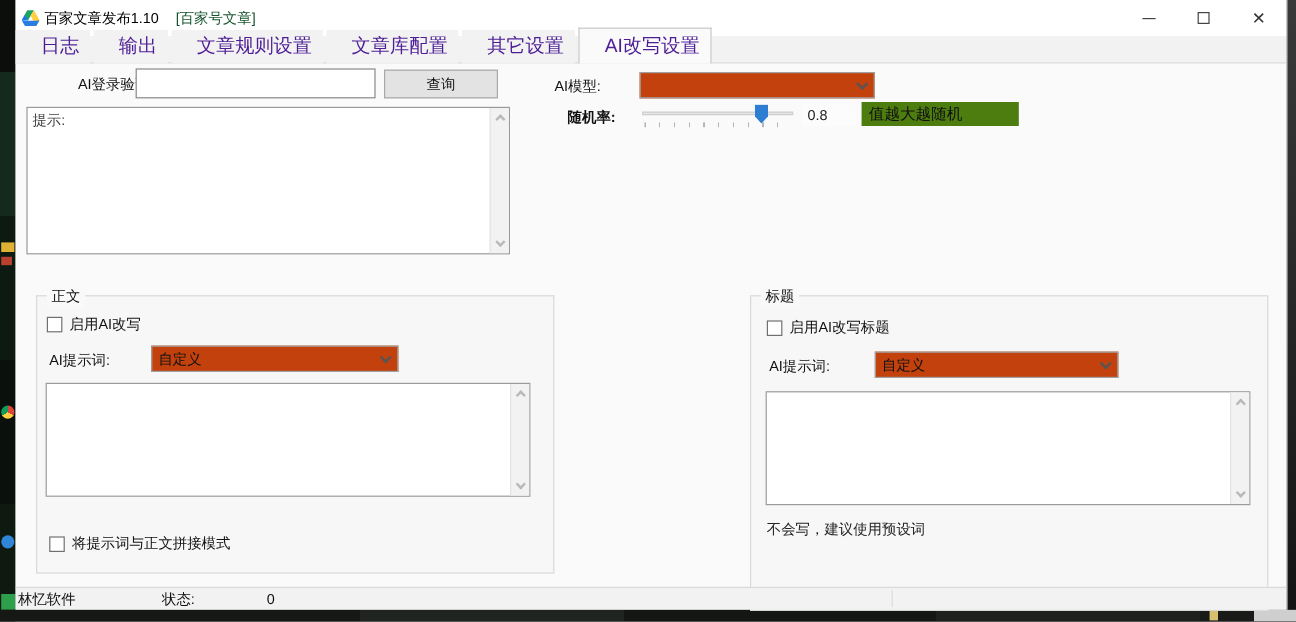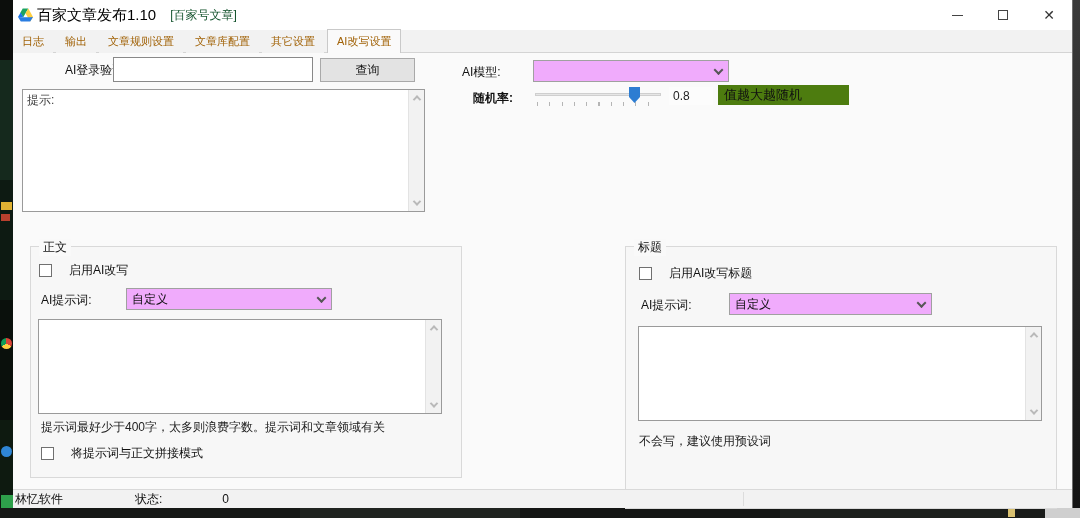--- a/index.html
+++ b/index.html
@@ -27,34 +27,34 @@
   .desktop-bottom .db-panel  { position:absolute; left:1045px; top:0; width:35px; height:10px; background:#cfcfcf; }
   .desktop-right { position:absolute; left:1073px; top:0; width:7px; height:508px;
     background:linear-gradient(180deg,#3a3a3a,#141414); }
 
   
   .window { position:absolute; left:13px; top:0; width:1060px; height:508px;
     background:#f2f2f2; border-right:1px solid #6e6e6e; display:flex; flex-direction:column; }
 
   .titlebar { height:30px; background:#ffffff; display:flex; align-items:center; position:relative; flex:0 0 30px; }
   .app-icon { width:15px; height:14px; margin-left:5px; margin-right:4px; }
-  .title-text { font-size:15px; color:#000; margin-right:14px; }
+  .title-text { font-size:12px; color:#000; margin-right:14px; }
   .subtitle-text { font-size:12px; color:#14532d; }
   .win-controls { position:absolute; right:0; top:0; height:30px; display:flex; }
   .win-btn { width:46px; height:30px; display:flex; align-items:center; justify-content:center;
     color:#444; font-size:13px; cursor:default; }
   .win-btn .min-glyph { display:block; width:11px; height:1px; background:#444; }
   .win-btn .max-glyph { display:block; width:10px; height:10px; border:1px solid #444; }
   .win-btn .close-glyph { font-size:14px; line-height:1; color:#333; }
 
   
   .tabstrip { height:23px; flex:0 0 23px; background:#f2f2f2; display:flex; align-items:flex-end;
     padding-left:0; position:relative; }
   .tabstrip::after { content:""; position:absolute; left:0; right:0; bottom:0; height:1px; background:#d4d4d4; }
-  .tab { padding:3px 9px 4px 9px; margin-right:3px; font-size:11px; color:#a16207;
+  .tab { padding:3px 9px 4px 21px; margin-right:3px; font-size:16px; color:#4c1d95;
     background:#f2f2f2; position:relative; z-index:1; white-space:nowrap; }
   .tab.active { background:#fafafa; border:1px solid #c9c9c9; border-bottom:none;
     padding-top:4px; z-index:2; }
 
   
   .content { position:relative; flex:1 1 auto; background:#fafafa; }
 
   .lbl { position:absolute; font-size:12px; color:#111; white-space:nowrap; }
 
   .textbox { position:absolute; background:#fff; border:1px solid #888; }
@@ -64,21 +64,21 @@
   .tarea { position:absolute; background:#fff; border:1px solid #9a9a9a; }
   .tarea .ta-text { position:absolute; left:4px; top:2px; font-size:12px; color:#404040; }
   .vscroll { position:absolute; right:0; top:0; bottom:0; width:16px; background:#f2f2f2;
     border-left:1px solid #e3e3e3; }
   .vs-btn { position:absolute; left:0; width:16px; height:16px; display:flex; align-items:center; justify-content:center; }
   .vs-up { top:0; } .vs-down { bottom:0; }
   .chev { display:block; width:6px; height:6px; border-left:2px solid #b9b9b9; border-top:2px solid #b9b9b9; }
   .chev-up { transform:rotate(45deg) translate(1px,1px); }
   .chev-down { transform:rotate(225deg) translate(1px,1px); }
 
-  .combo { position:absolute; background:#f0abfc; border:1px solid #a0a0a0; display:flex;
+  .combo { position:absolute; background:#c2410c; border:1px solid #a0a0a0; display:flex;
     align-items:center; padding-left:5px; font-size:12px; color:#111; }
   .combo .combo-arrow { position:absolute; right:6px; top:50%; width:7px; height:7px;
     border-left:2px solid #565656; border-top:2px solid #565656;
     transform:translateY(-65%) rotate(225deg); }
 
   
   .slider { position:absolute; }
   .slider .track { position:absolute; left:0; right:0; top:7px; height:3px;
     background:#e6e6e6; border:1px solid #cfcfcf; }
   .slider .ticks { position:absolute; left:2px; right:2px; top:16px; height:4px;
@@ -89,21 +89,21 @@
   .hintband { position:absolute; background:#4d7c0f; display:flex; align-items:center;
     padding:0 6px; font-size:13px; color:#111; }
   .valbox { position:absolute; background:#fcfcfc; font-size:12px; color:#222;
     display:flex; align-items:center; padding-left:4px; }
 
   
   .groupbox { position:absolute; border:1px solid #d9d9d9; background:#f7f7f7; }
   .gb-caption { position:absolute; top:-8px; left:8px; background:#f9f9f9; padding:0 4px;
     font-size:12px; color:#111; }
 
-  .checkrow { position:absolute; display:flex; align-items:center; gap:17px; font-size:12px; color:#111; }
+  .checkrow { position:absolute; display:flex; align-items:center; gap:6px; font-size:12px; color:#111; }
   .cb { display:inline-block; width:13px; height:13px; background:#fff; border:1px solid #707070; flex:0 0 13px; }
 
   .subhint { position:absolute; font-size:12px; color:#222; white-space:nowrap; }
 
   
   .statusbar { flex:0 0 19px; height:19px; background:#f2f2f2; border-top:1px solid #d9d9d9;
     position:relative; display:flex; align-items:center; font-size:12px; color:#111;gap:44px; }
   .sb-brand { margin-left:2px; }
   .sb-statuslabel { margin-left:28px; }
   .sb-statusvalue { margin-left:16px; }
@@ -206,21 +206,20 @@
         <span class="ta-text"></span>
         <div class="vscroll">
           <span class="vs-btn vs-up">
               <i class="chev chev-up"></i>
             </span>
           <span class="vs-btn vs-down">
               <i class="chev chev-down"></i>
             </span>
         </div>
       </div>
-      <span class="subhint" style="left:10px; top:172px;">提示词最好少于400字，太多则浪费字数。提示词和文章领域有关</span>
       <div class="checkrow" style="left:10px; top:198px;justify-content:space-between;">
         <span class="cb"></span>
         <span>将提示词与正文拼接模式</span>
       </div>
     </div>
 
     <div class="groupbox" style="left:612px; top:193px; width:432px; height:263px;">
       <span class="gb-caption">标题</span>
       <div class="checkrow" style="left:13px; top:18px;">
         <span class="cb"></span>

